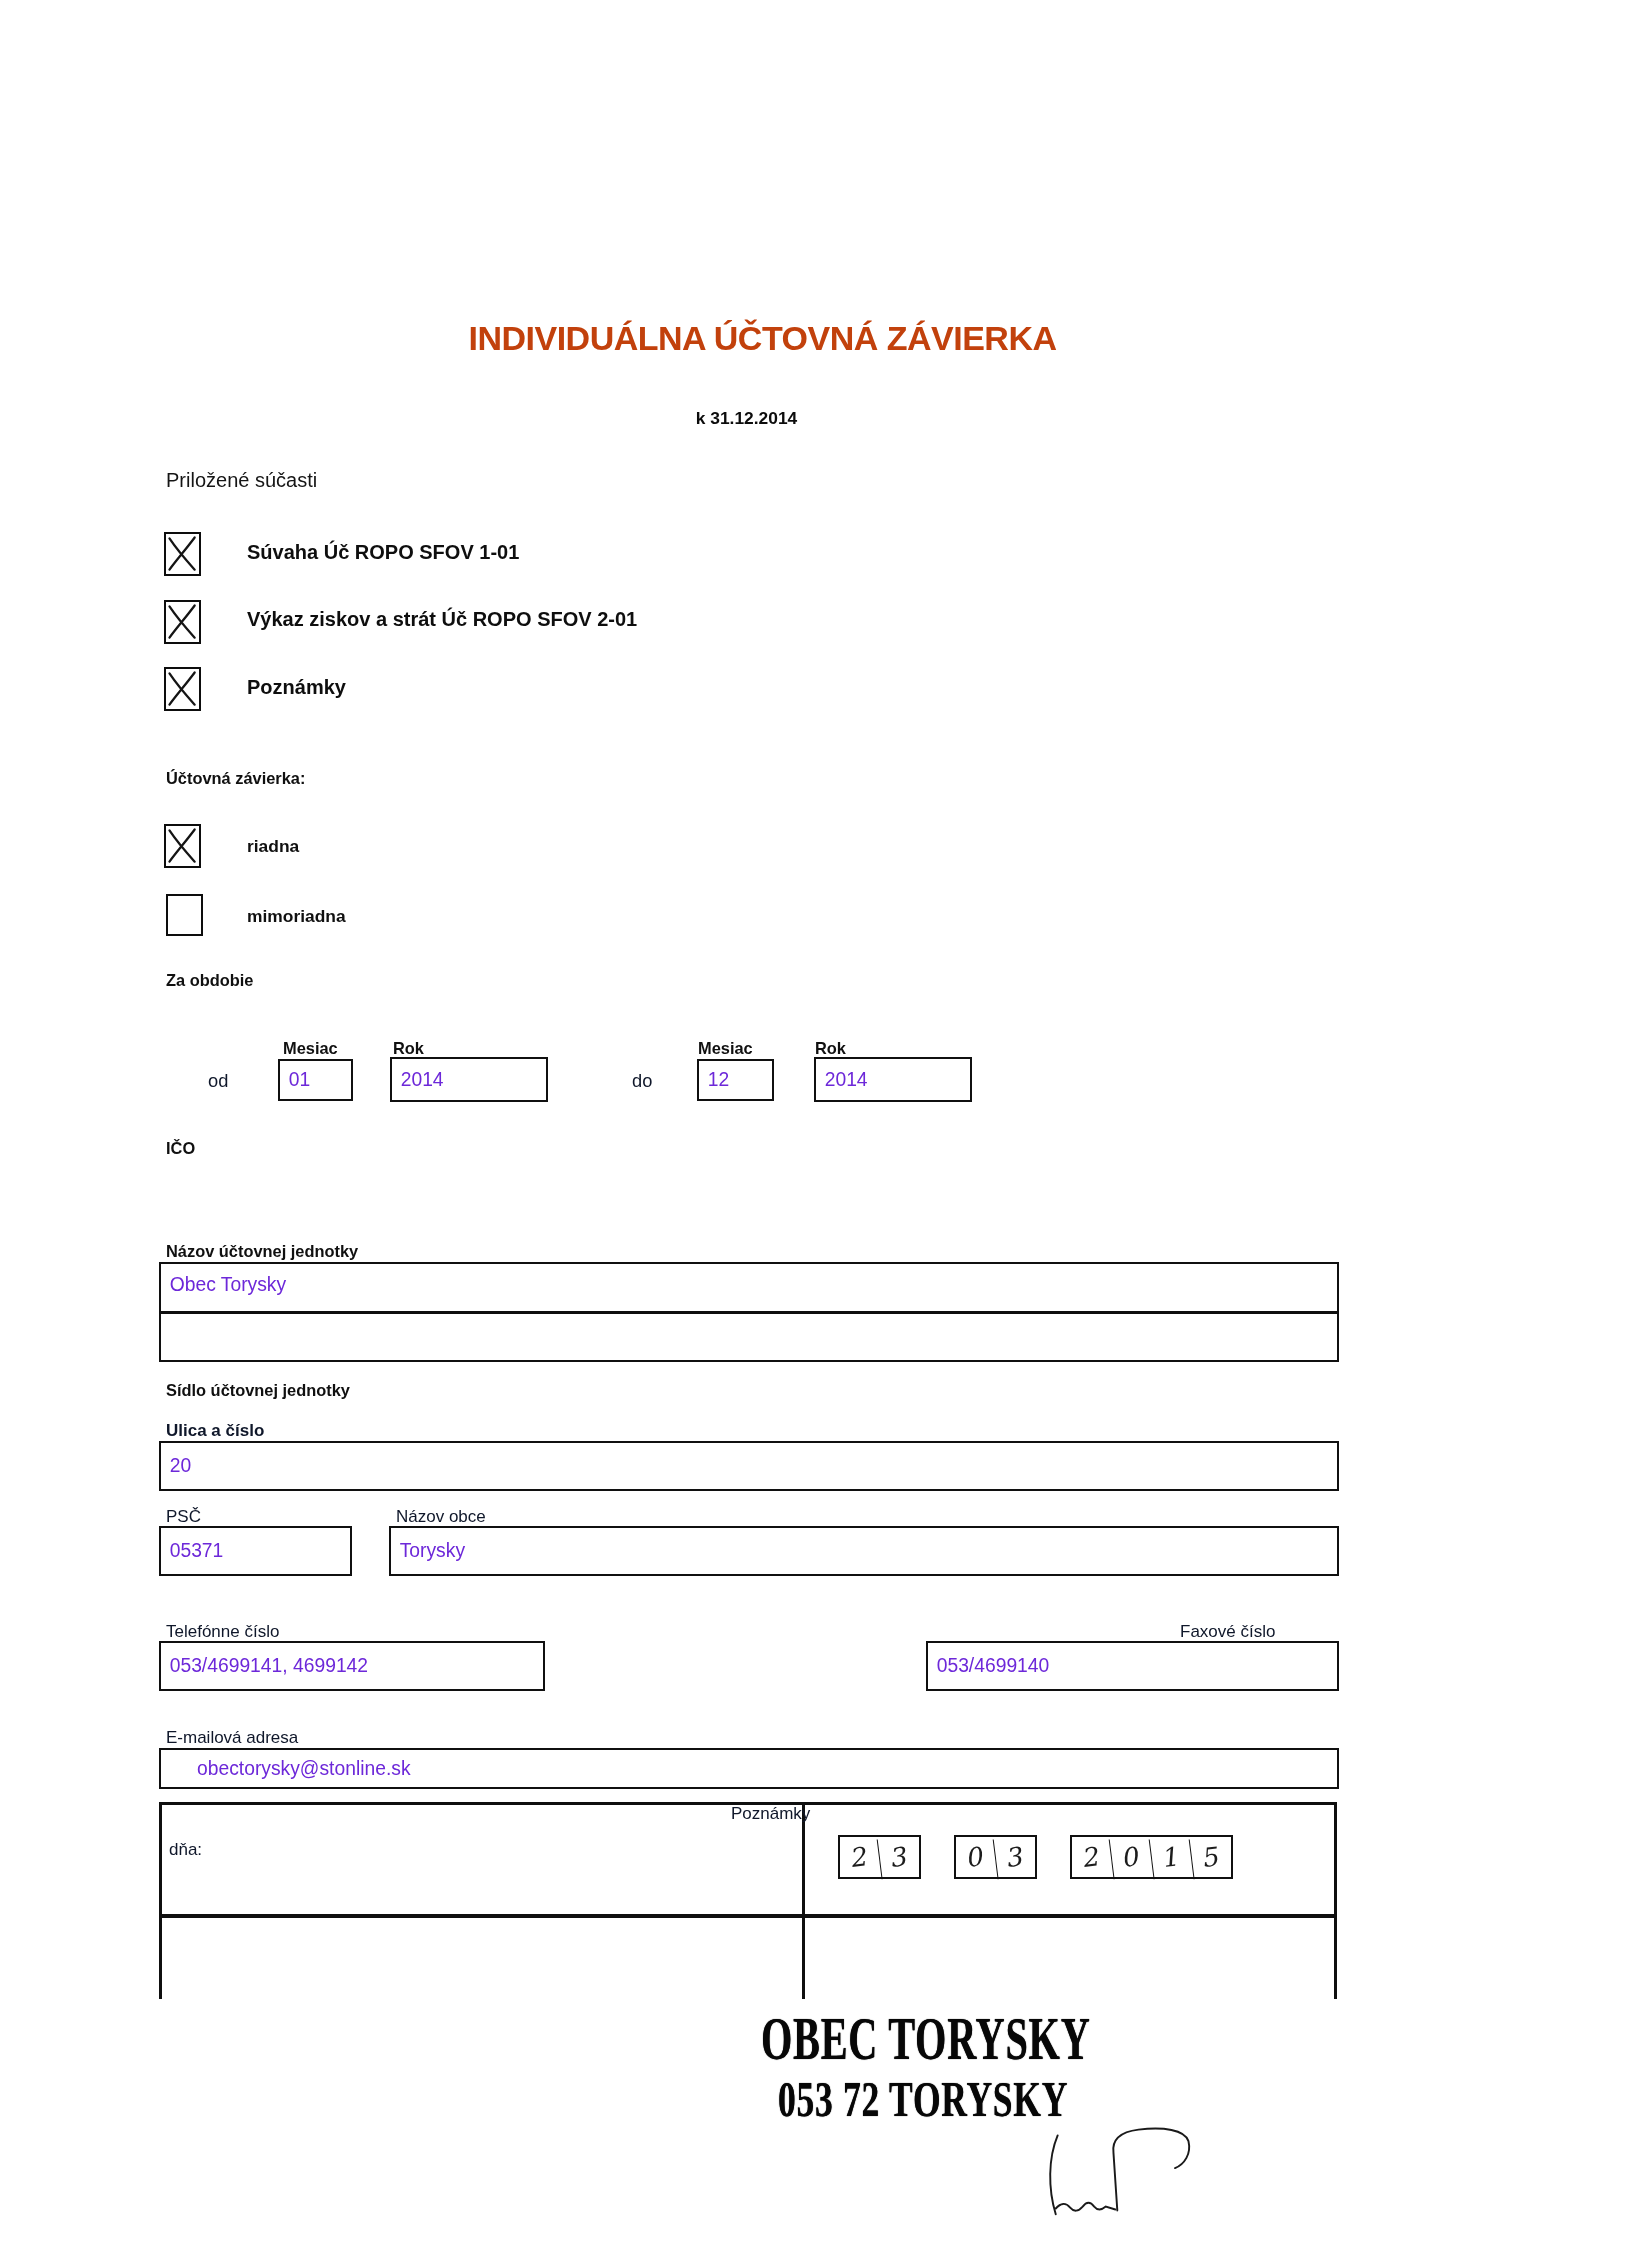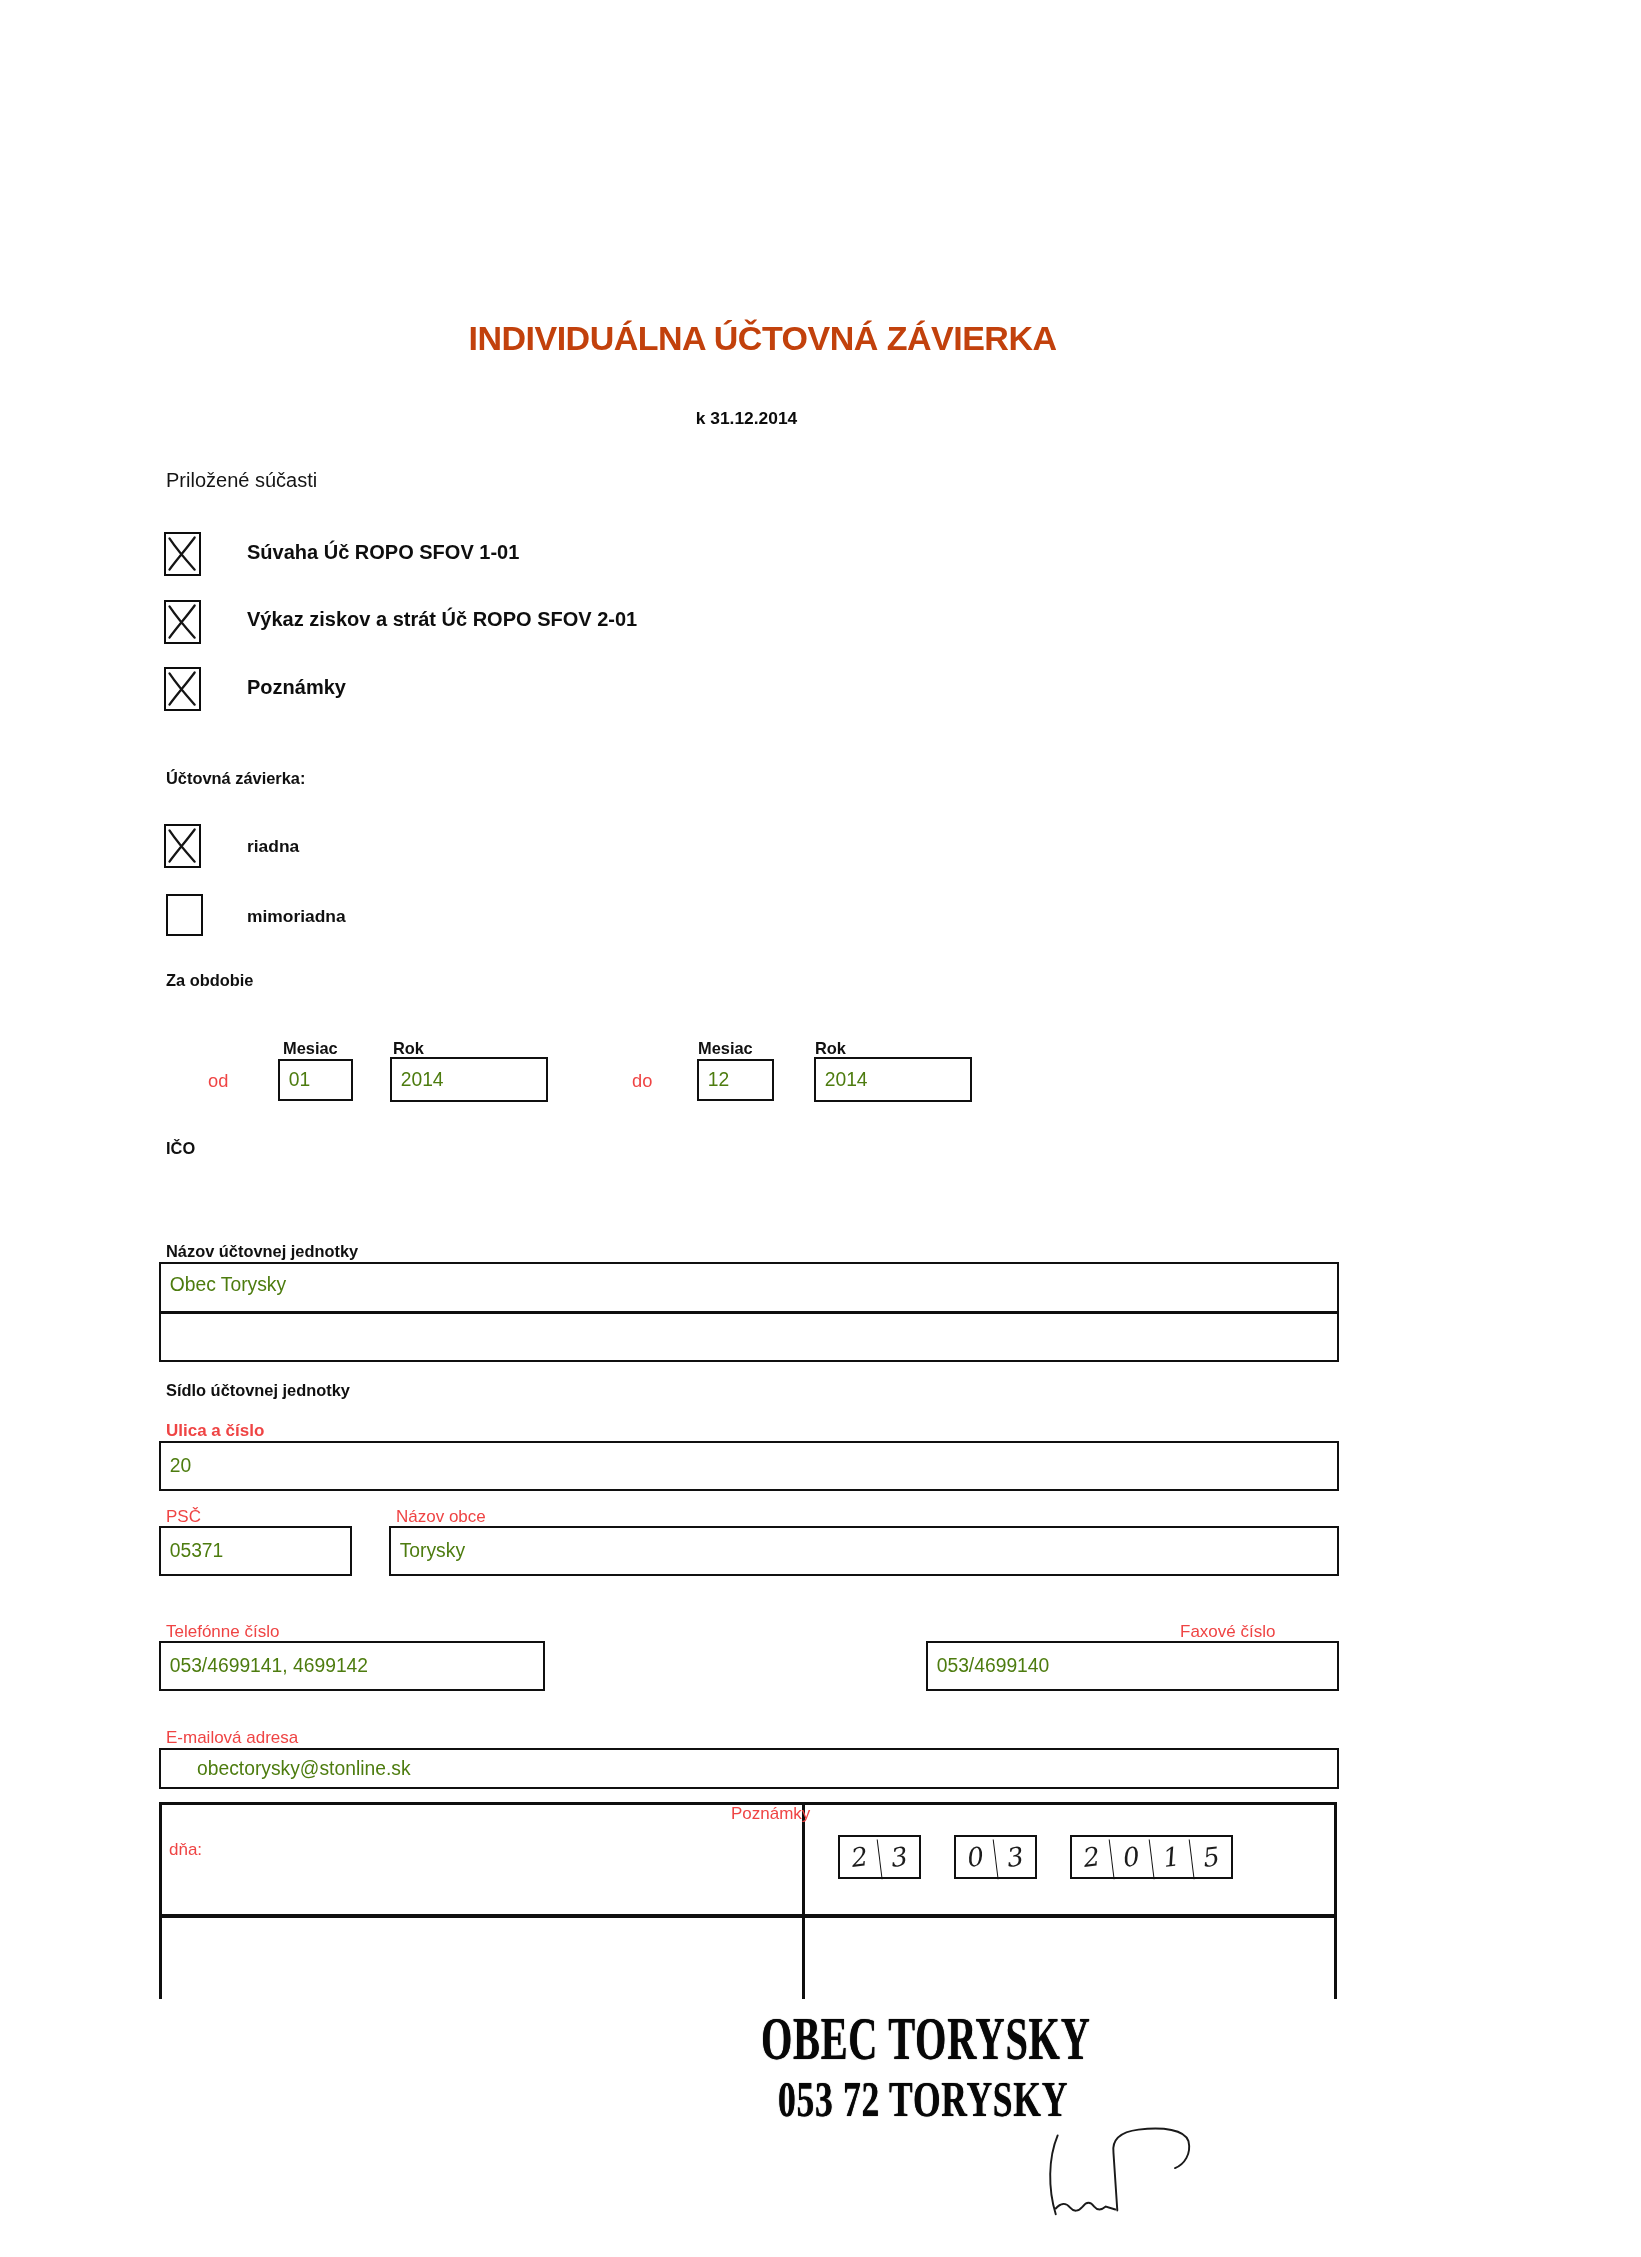--- a/index.html
+++ b/index.html
@@ -7,24 +7,24 @@
     position:relative;width:1641px;height:2257px;background:#fff;
     font-family:"Liberation Sans", sans-serif;color:#141414;overflow:hidden;
   }
   .abs{position:absolute;}
   .title{font-weight:bold;font-size:34px;letter-spacing:-0.5px;text-align:center;color:#c2410c;}
   .subtitle{font-weight:bold;font-size:17.4px;text-align:center;color:#0c0c0c;}
   .h-reg{font-size:20px;color:#151515;}
   .lbl-b{font-weight:bold;font-size:16.4px;color:#101010;}
   .lbl-b21{font-weight:bold;font-size:20px;color:#0e0e0e;}
   .lbl-b18{font-weight:bold;font-size:17.4px;color:#101010;}
-  .lbl-r{font-size:17px;color:#ef4444;}
+  .lbl-r{font-size:17px;color:#0f172a;}
   .box{
     box-sizing:border-box;border:2.9px solid #101010;background:#fff;
-    font-size:19.3px;color:#4d7c0f;display:flex;align-items:center;padding-left:8.7px;
+    font-size:19.3px;color:#6d28d9;display:flex;align-items:center;padding-left:8.7px;
   }
   .cb{box-sizing:border-box;width:37px;height:44px;border:2.9px solid #0d0d0d;background:#fff;}
   .cb svg{width:100%;height:100%;display:block;}
   .cb path{stroke:#141414;stroke-width:2.6;fill:none;stroke-linecap:round;}
   .line{background:#0f0f0f;}
   .dgroup{box-sizing:border-box;display:flex;border:2.9px solid #101010;height:44px;background:#fff;}
   .dgroup>div{
     width:39px;display:flex;align-items:center;justify-content:center;
     border-left:1.9px solid #101010;
     font-family:"DejaVu Serif", serif;font-style:italic;font-size:26px;color:#1c1c1c;

